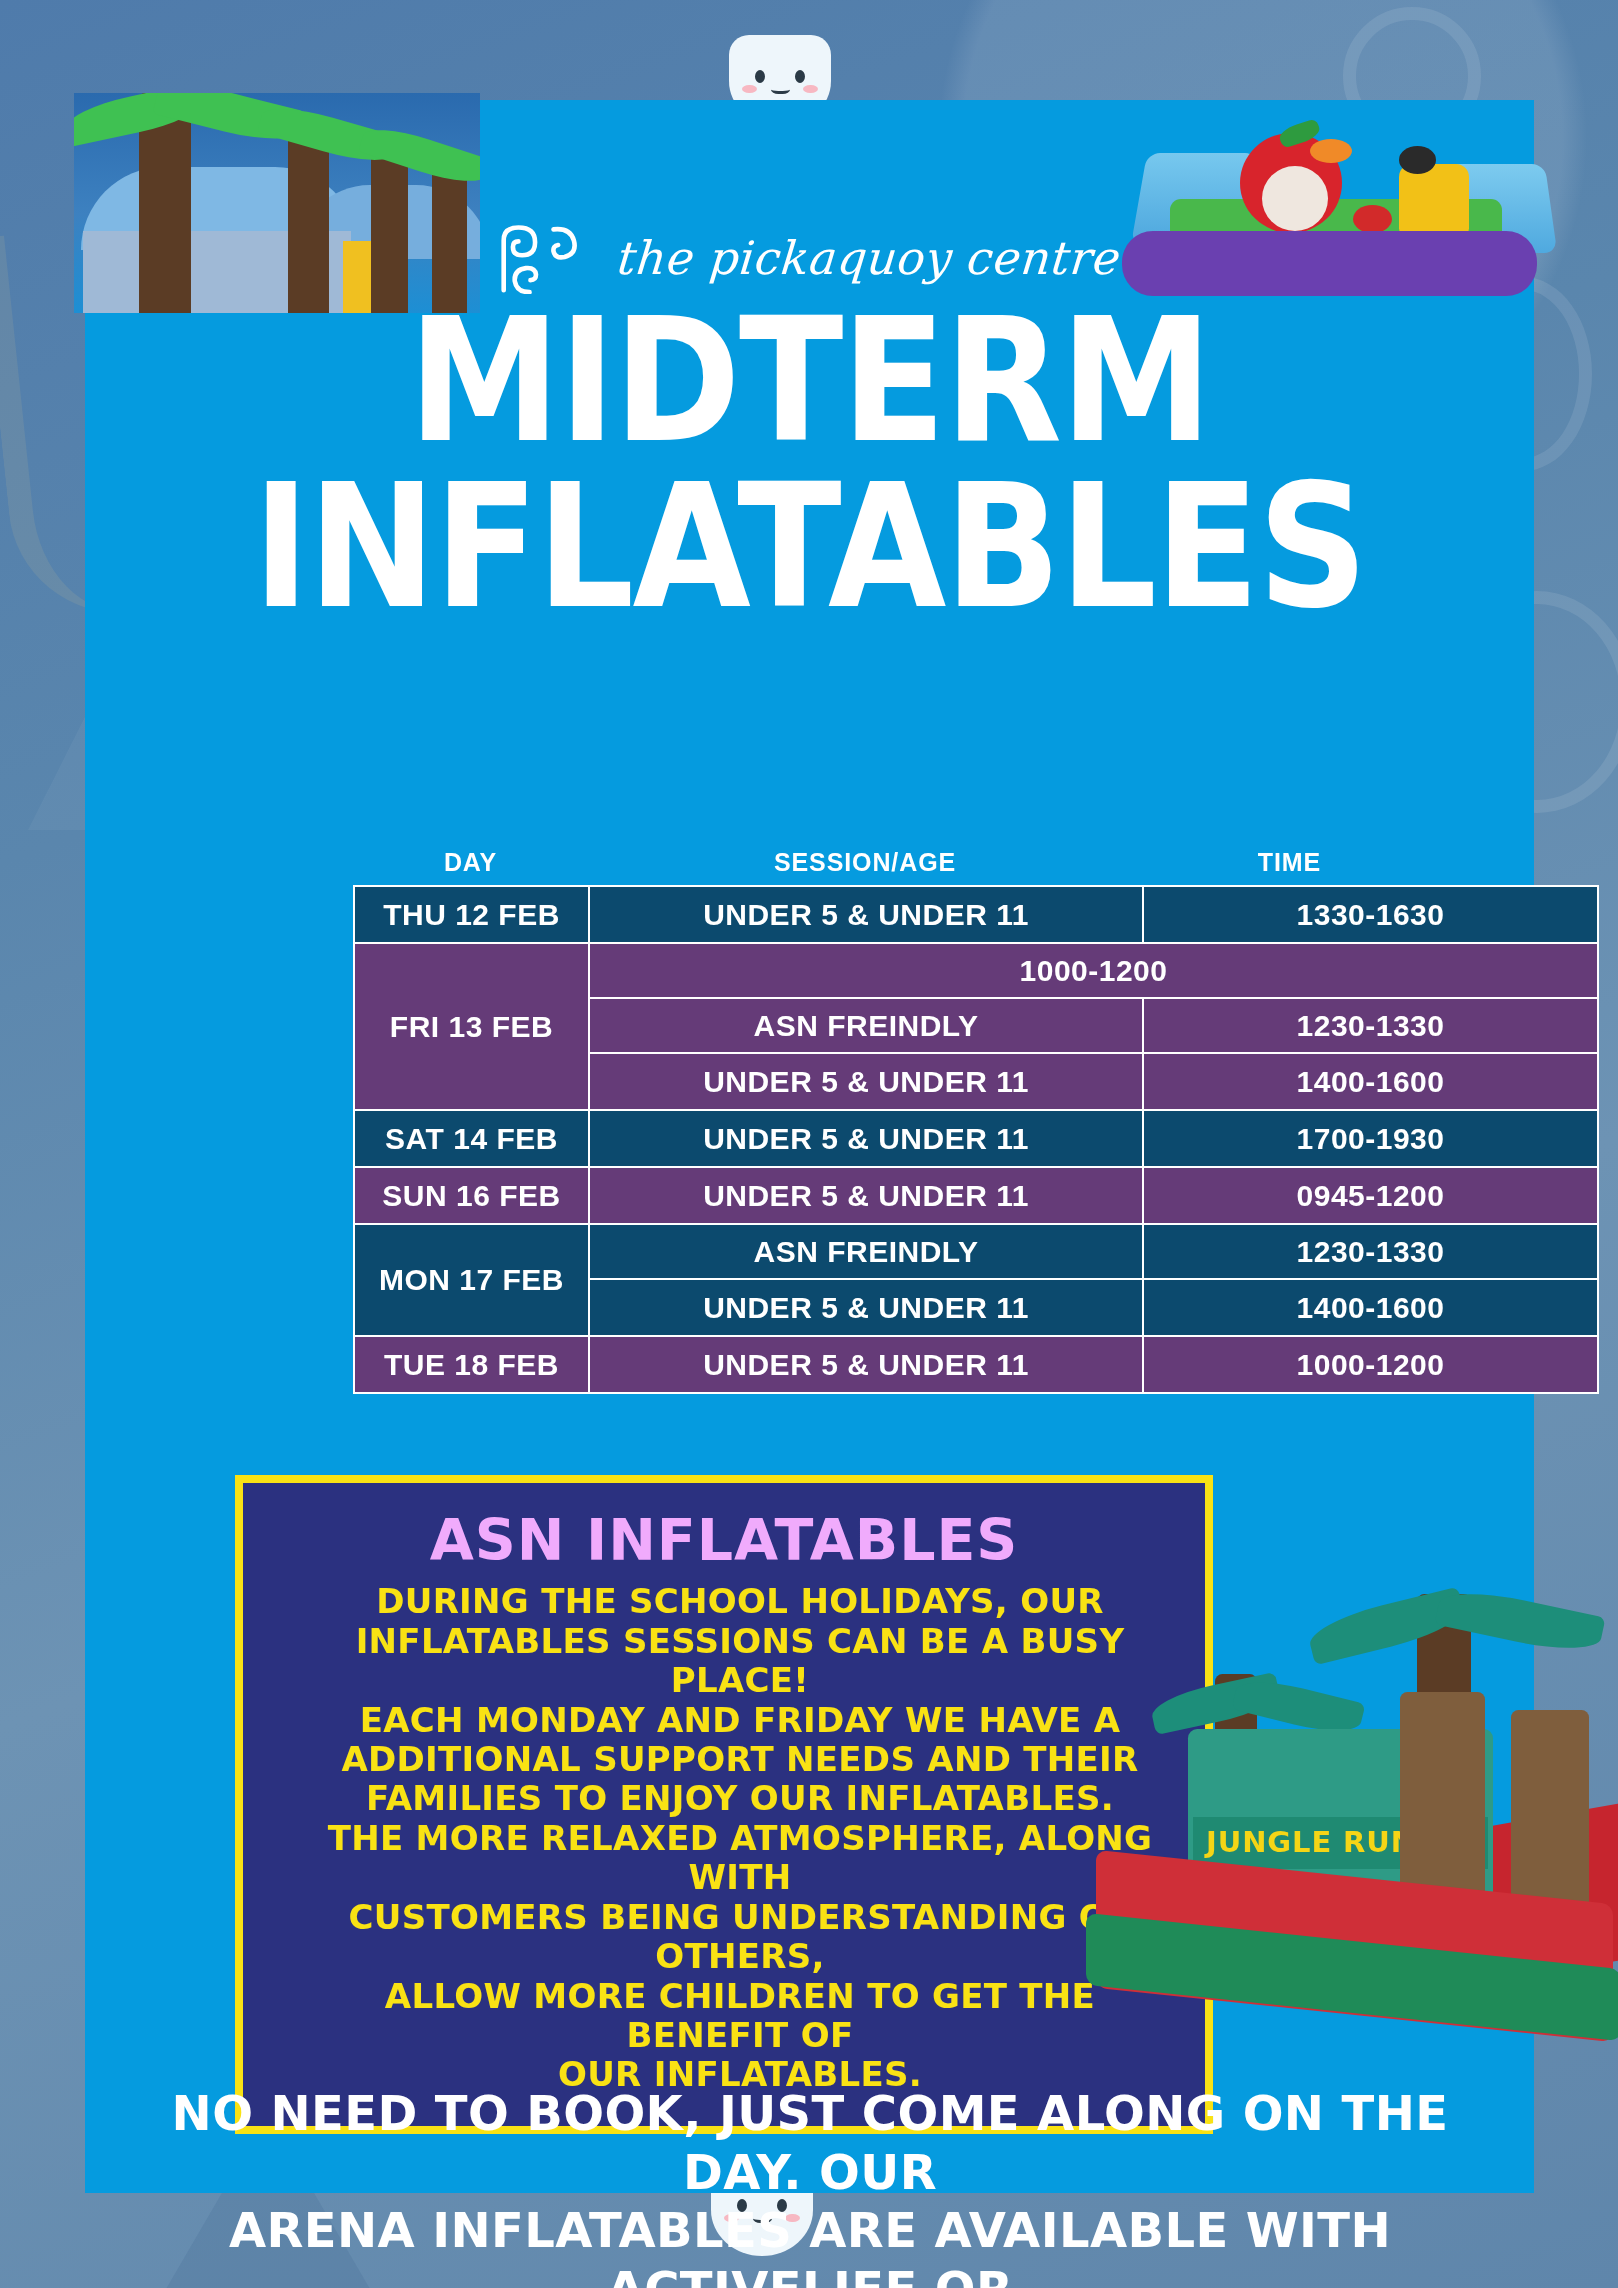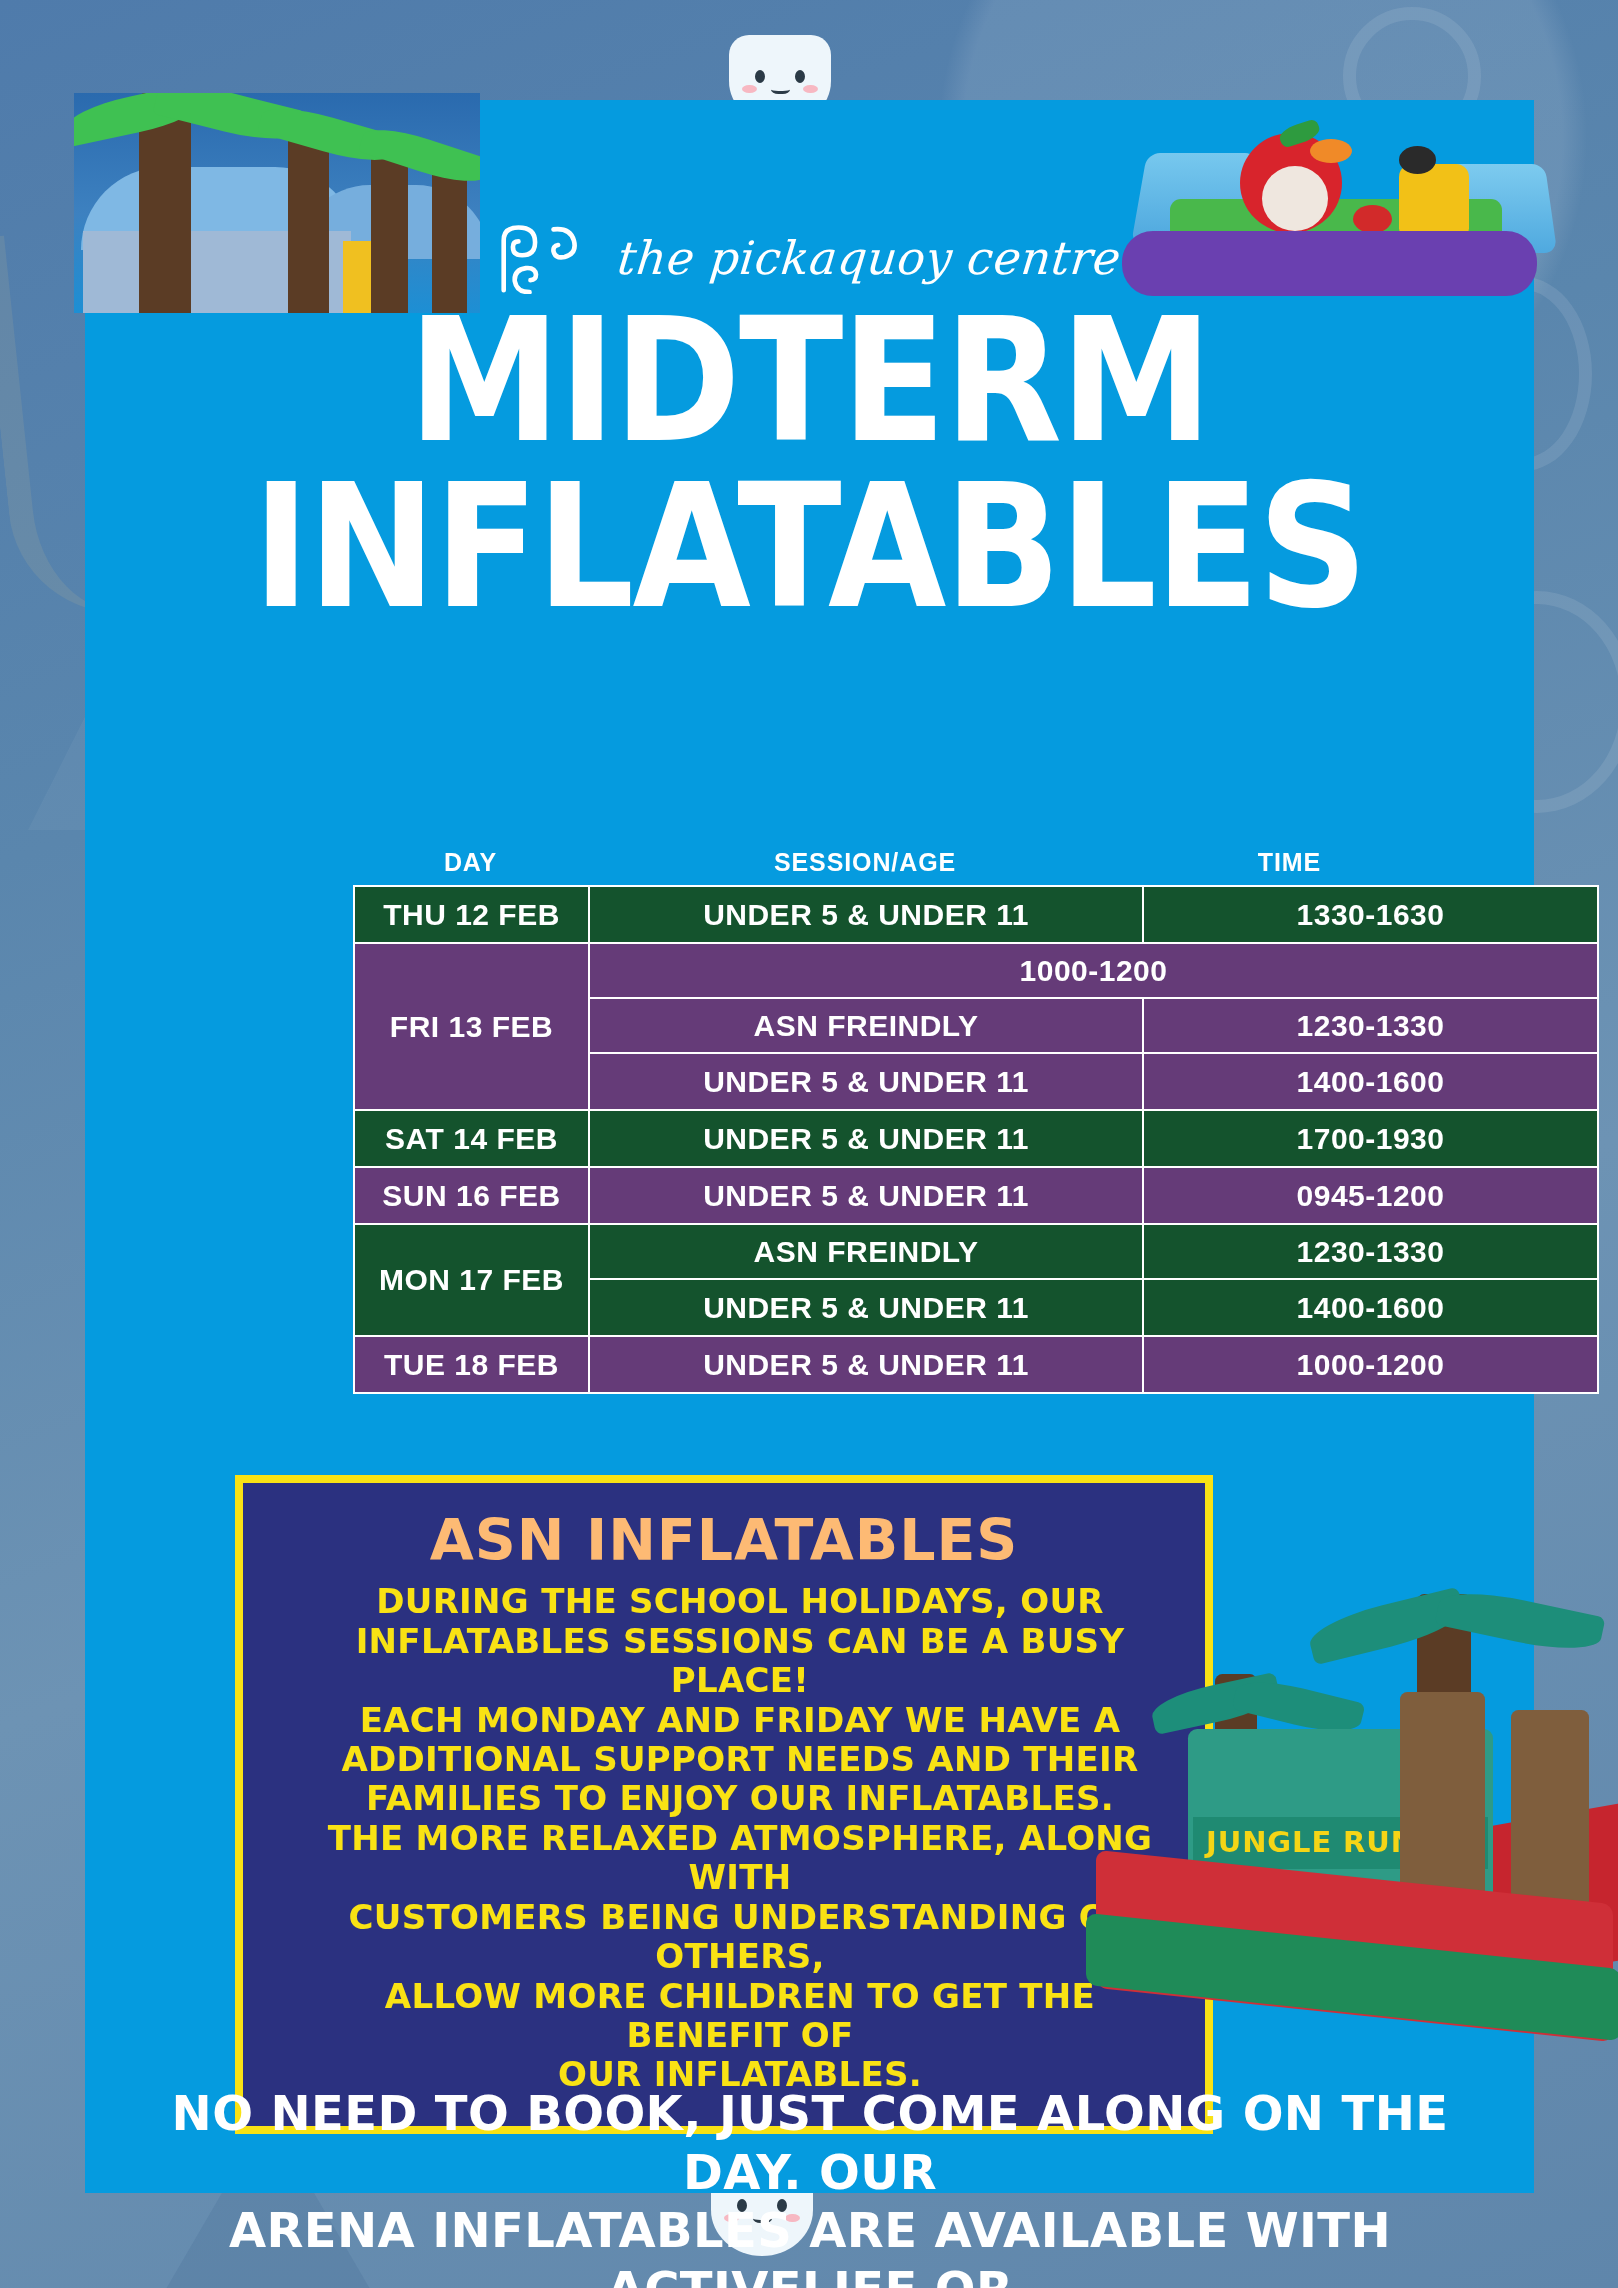--- a/index.html
+++ b/index.html
@@ -149,30 +149,30 @@
     display:flex; border-bottom:2.8px solid #fff; min-height:55px;
   }
   .subrow:last-child { border-bottom:none; }
   .sescell  { width:554px; flex:0 0 554px; border-right:2.8px solid #fff; }
   .timecell { flex:1; }
   .sescell, .timecell {
     display:flex; align-items:center; justify-content:center;
     color:#fff; font-weight:900; font-size:30px; letter-spacing:0.5px;
     padding:7.4px 5.5px; text-align:center;
   }
-  .bg-navy   { background:#14532d; }
+  .bg-navy   { background:#0c4a6e; }
   .bg-purple { background:#653b78; }
 
   
   #asn-box {
     position:absolute; top:1375px; left:150px; width:978px;
     background:#2b3180; border:8.3px solid #f9e214; padding:24px 37px 31px;
   }
   #asn-title {
-    text-align:center; color:#fdba74; font-weight:900; font-size:57px;
+    text-align:center; color:#f0abfc; font-weight:900; font-size:57px;
     letter-spacing:0.9px; font-family:"DejaVu Sans", sans-serif;
     margin-bottom:9.2px;
   }
   .asn-line {
     text-align:center; color:#f9e214; font-weight:900; font-size:34px;
     line-height:1.16; letter-spacing:0.3px;
     font-family:"DejaVu Sans", sans-serif;
     margin-left:32px;
   }
 

